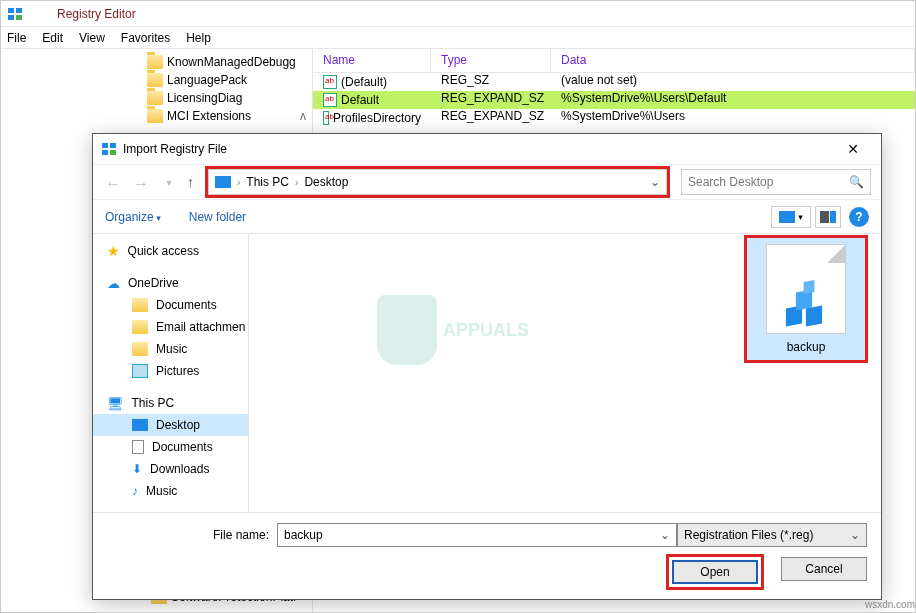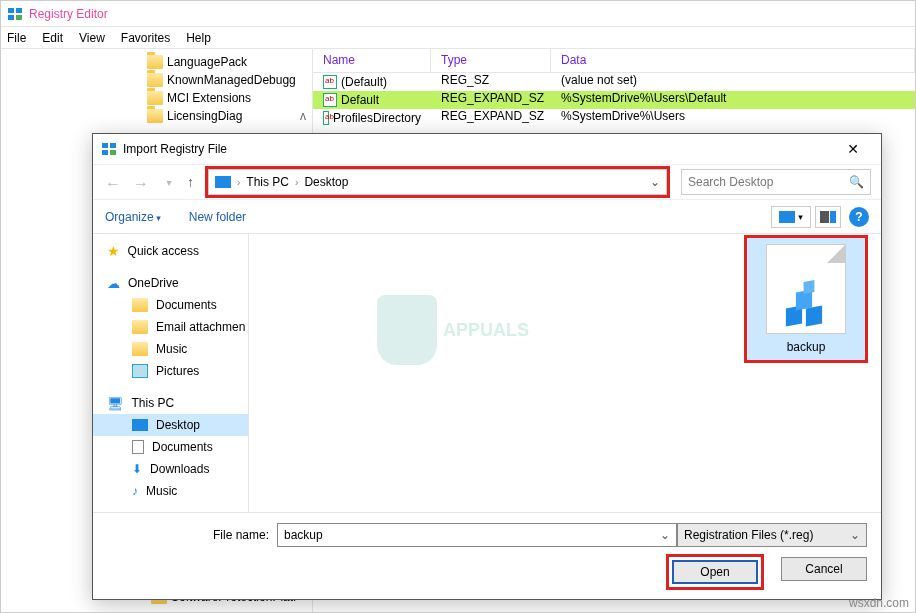--- a/index.html
+++ b/index.html
@@ -2,21 +2,21 @@
 <html><head>
 <meta charset="utf-8">
 <style>
   * { box-sizing: border-box; margin: 0; padding: 0; font-family: "Segoe UI", Tahoma, sans-serif; font-size: 12px; }
   body { background: #fff; width: 916px; height: 613px; position: relative; overflow: hidden; border: 1px solid #ccc;}
   
   
   .reg-window { position: absolute; top: 0; left: 0; right: 0; bottom: 0; background: #fff; }
   .reg-titlebar { height: 26px; display: flex; align-items: center; padding: 0 6px; border-bottom: 1px solid #e5e5e5; }
   .reg-icon { width: 16px; height: 16px; margin-right: 6px; }
-  .reg-title { color: #ec4899; }
+  .reg-title { color: #7f1d1d; margin-left: 28px; }
   .reg-menu { height: 22px; display: flex; align-items: center; padding: 0 6px; gap: 16px; color: #000; border-bottom: 1px solid #e5e5e5;}
   .reg-menu span { cursor: default; }
   .reg-body { display: flex; height: calc(100% - 48px); }
   .reg-tree { width: 312px; border-right: 1px solid #e5e5e5; overflow: hidden; padding-top: 4px;}
   .reg-list { flex: 1; }
   .reg-list-header { display: flex; height: 24px; border-bottom: 1px solid #e5e5e5; }
   .reg-list-header div { padding: 4px 10px; border-right: 1px solid #e5e5e5; color: #6d28d9; }
   .col-name { width: 118px; }
   .col-type { width: 120px; }
   .col-data { flex: 1; }
@@ -95,21 +95,21 @@
   .fn-row{display:flex; align-items:center; }
   .fn-label{width:170px; text-align:right; padding-right:8px;}
   .fn-input{flex:1; height:24px; border:1px solid #888; padding:0 6px; display:flex; align-items:center; justify-content:space-between;}
   .fn-drop{color:#555;}
   .fn-filter{width:190px; height:24px; border:1px solid #888; background:#eaeaea; display:flex; align-items:center; padding:0 6px; justify-content:space-between;}
   .btn-row{display:flex; justify-content:flex-end; gap:20px;}
   .btn{width:86px; height:24px; border:1px solid #888; background:#e8e8e8; display:flex; align-items:center; justify-content:center;}
   .btn.open{border:2px solid #1e5db8;}
   .btn-row-wrap{outline:3px solid #d22; padding:3px; display:inline-flex;}
   
-  .footer-url{position:absolute; bottom:2px; right:6px; font-size:12px; color:#888;}
+  .footer-url{position:absolute; bottom:2px; right:0; font-size:10px; color:#888;}
 </style>
 </head>
 <body>
 
 <div class="reg-window">
   <div class="reg-titlebar">
     <svg class="reg-icon" viewBox="0 0 16 16">
         <rect x="1" y="2" width="6" height="5" fill="#1e88e5"></rect>
         <rect x="9" y="2" width="6" height="5" fill="#1e88e5"></rect>
         <rect x="1" y="9" width="6" height="5" fill="#1e88e5"></rect>
@@ -122,36 +122,36 @@
     <span>Edit</span>
     <span>View</span>
     <span>Favorites</span>
     <span>Help</span>
   </div>
   <div class="reg-body">
     <div class="reg-tree" style="position:relative;">
       <div class="tree-row">
           <span class="exp"></span>
           <span class="fld"></span>
-          <span>LanguagePack</span>
+          <span>KnownManagedDebugg</span>
         </div>
       <div class="tree-row">
           <span class="exp"></span>
           <span class="fld"></span>
-          <span>KnownManagedDebugg</span>
+          <span>LanguagePack</span>
+        </div>
+      <div class="tree-row">
+          <span class="exp"></span>
+          <span class="fld"></span>
+          <span>LicensingDiag</span>
         </div>
       <div class="tree-row">
           <span class="exp"></span>
           <span class="fld"></span>
           <span>MCI Extensions</span>
-        </div>
-      <div class="tree-row">
-          <span class="exp"></span>
-          <span class="fld"></span>
-          <span>LicensingDiag</span>
         </div>
       <div class="scroll-indicator">ʌ</div>
     </div>
     <div class="reg-list">
       <div class="reg-list-header">
         <div class="col-name">Name</div>
         <div class="col-type">Type</div>
         <div class="col-data">Data</div>
       </div>
       <div class="reg-row">

